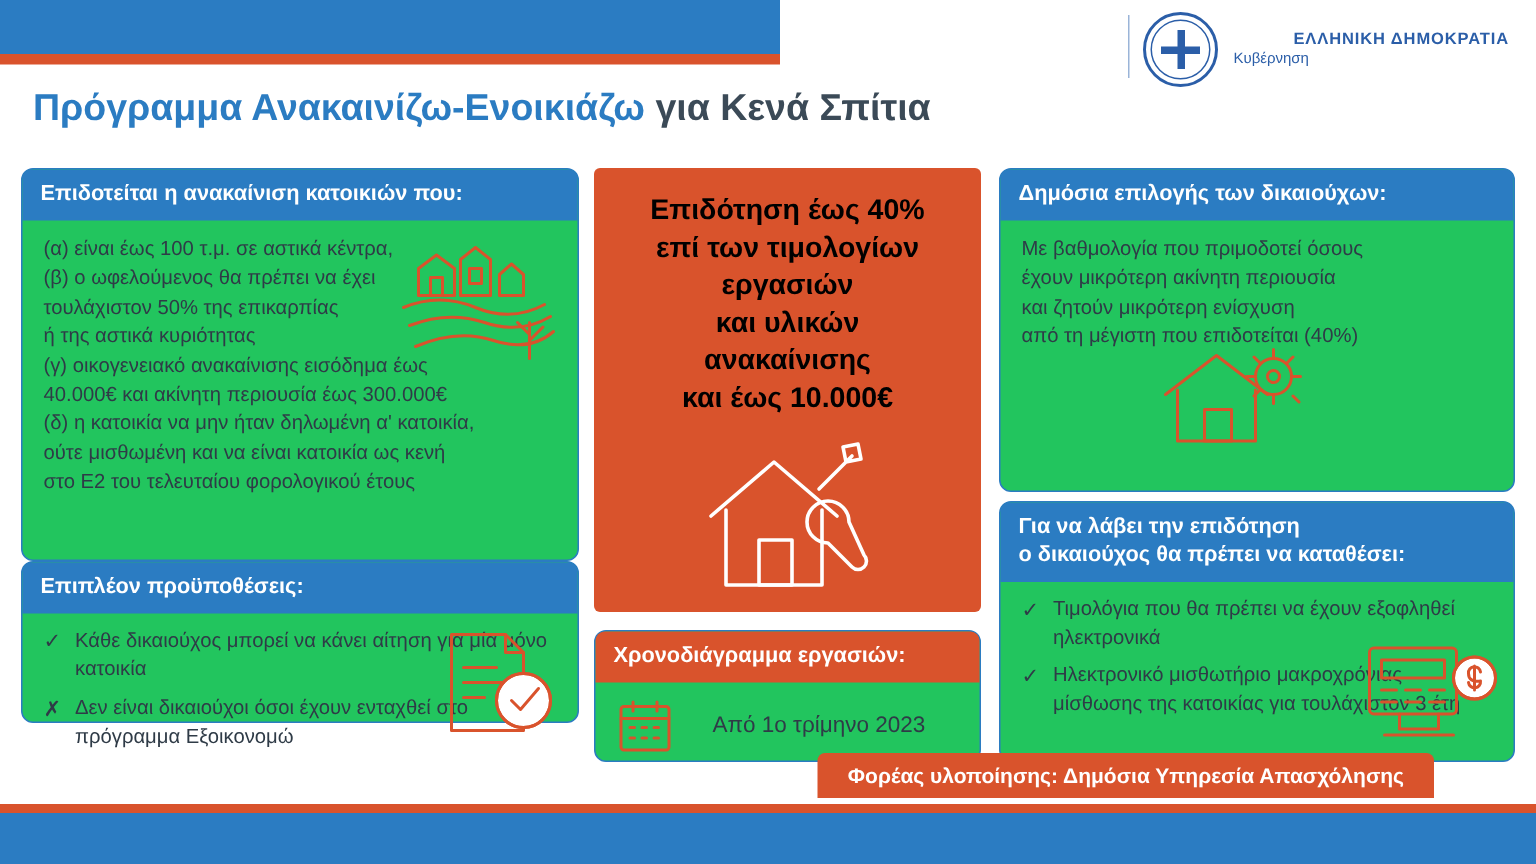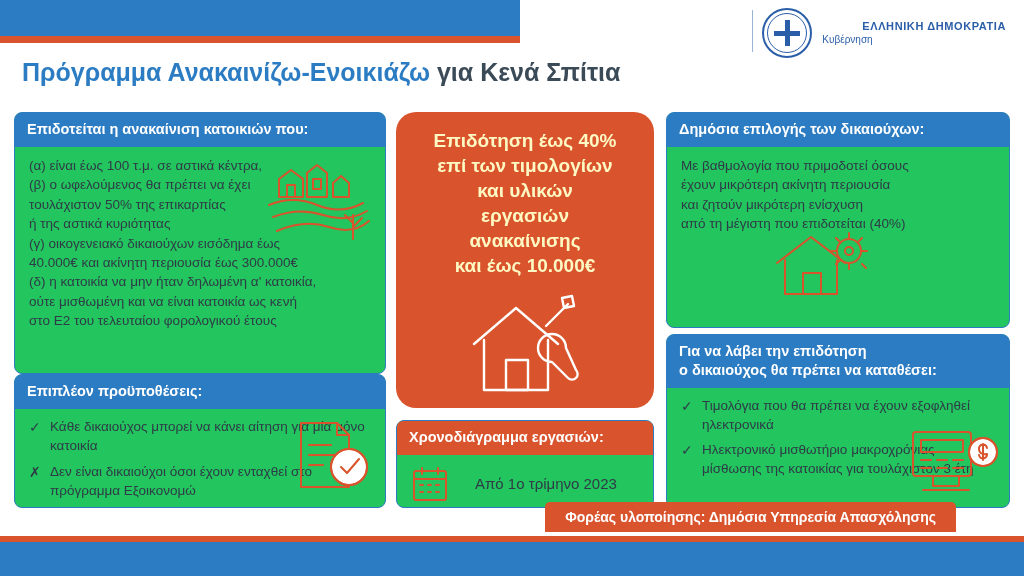--- a/index.html
+++ b/index.html
@@ -122,33 +122,33 @@
     color: #2f3b47;
     font-size: 13.5px;
     line-height: 1.44;
     position: relative;
   }
   .card-body p {
     margin: 0;
   }
   
   #card-eligibility { left: 14px; top: 112px; width: 372px; height: 262px; }
-  #card-extra       { left: 14px; top: 374px; width: 372px; height: 134px; }
+  #card-extra       { left: 14px; top: 374px; width: 372px; height: 108px; }
   #card-timeline    { left: 396px; top: 420px; width: 258px; height: 88px; }
   #card-selection   { left: 666px; top: 112px; width: 344px; height: 216px; }
   #card-receive     { left: 666px; top: 334px; width: 344px; height: 174px; }
 
   
   #panel-subsidy {
     position: absolute;
     left: 396px; top: 112px;
     width: 258px; height: 296px;
     background: #d9532c;
-    border-radius: 20px;
-    color: #fef9c3;
+    border-radius: 4px;
+    color: #000000;
     text-align: center;
     box-sizing: border-box;
     padding: 16px 10px 3px 10px;
   }
   #panel-subsidy .line {
     font-size: 19px;
     font-weight: bold;
     line-height: 1.32;
   }
   
@@ -248,21 +248,21 @@
           <path d="M2 52 q24 -10 48 0 t46 -2"></path>
           <path d="M6 64 q26 -10 50 -2 t44 -4"></path>
           <path d="M10 78 q28 -12 52 -4 t40 -6"></path>
           <path d="M86 62 v24 M86 70 l-8 -8 M86 74 l9 -9"></path>
         </g>
       </svg>
       <p>(α) είναι έως 100 τ.μ. σε αστικά κέντρα,</p>
       <p>(β) ο ωφελούμενος θα πρέπει να έχει</p>
       <p>τουλάχιστον 50% της επικαρπίας</p>
       <p>ή της αστικά κυριότητας</p>
-      <p>(γ) οικογενειακό δικαιούχων εισόδημα έως</p>
+      <p>(γ) οικογενειακό ανακαίνισης εισόδημα έως</p>
       <p>40.000€ και ακίνητη περιουσία έως 300.000€</p>
       <p>(δ) η κατοικία να μην ήταν δηλωμένη α' κατοικία,</p>
       <p>ούτε μισθωμένη και να είναι κατοικία ως κενή</p>
       <p>στο Ε2 του τελευταίου φορολογικού έτους</p>
     </div>
   </div>
 
   <div class="card" id="card-extra">
     <div class="card-head">Επιπλέον προϋποθέσεις:</div>
     <div class="card-body">
@@ -285,22 +285,22 @@
           <span class="chk-mark">✗</span>
           <span>Δεν είναι δικαιούχοι όσοι έχουν ενταχθεί στο πρόγραμμα Εξοικονομώ</span>
         </li>
       </ul>
     </div>
   </div>
 
   <div id="panel-subsidy">
     <div class="line">Επιδότηση έως 40%</div>
     <div class="line">επί των τιμολογίων</div>
+    <div class="line">εργασιών</div>
     <div class="line">και υλικών</div>
-    <div class="line">εργασιών</div>
     <div class="line">ανακαίνισης</div>
     <div class="line">και έως 10.000€</div>
     <svg style="position:absolute; left:58px; bottom:4px;" width="150" height="118" viewBox="0 0 150 118">
       <g stroke="#ffffff" fill="none" stroke-width="2.4" stroke-linecap="round" stroke-linejoin="round">
         <path d="M20 58 L62 22 L104 58"></path>
         <path d="M30 54 v50 h64 v-50"></path>
         <rect x="52" y="74" width="22" height="30"></rect>
         <path d="M92 40 l22 -22 m-6 -6 l10 -2 l2 10 l-10 2 z"></path>
         <path d="M112 62 a14 14 0 1 0 -14 14 l16 16 a5 5 0 0 0 8 -8 z"></path>
       </g>

